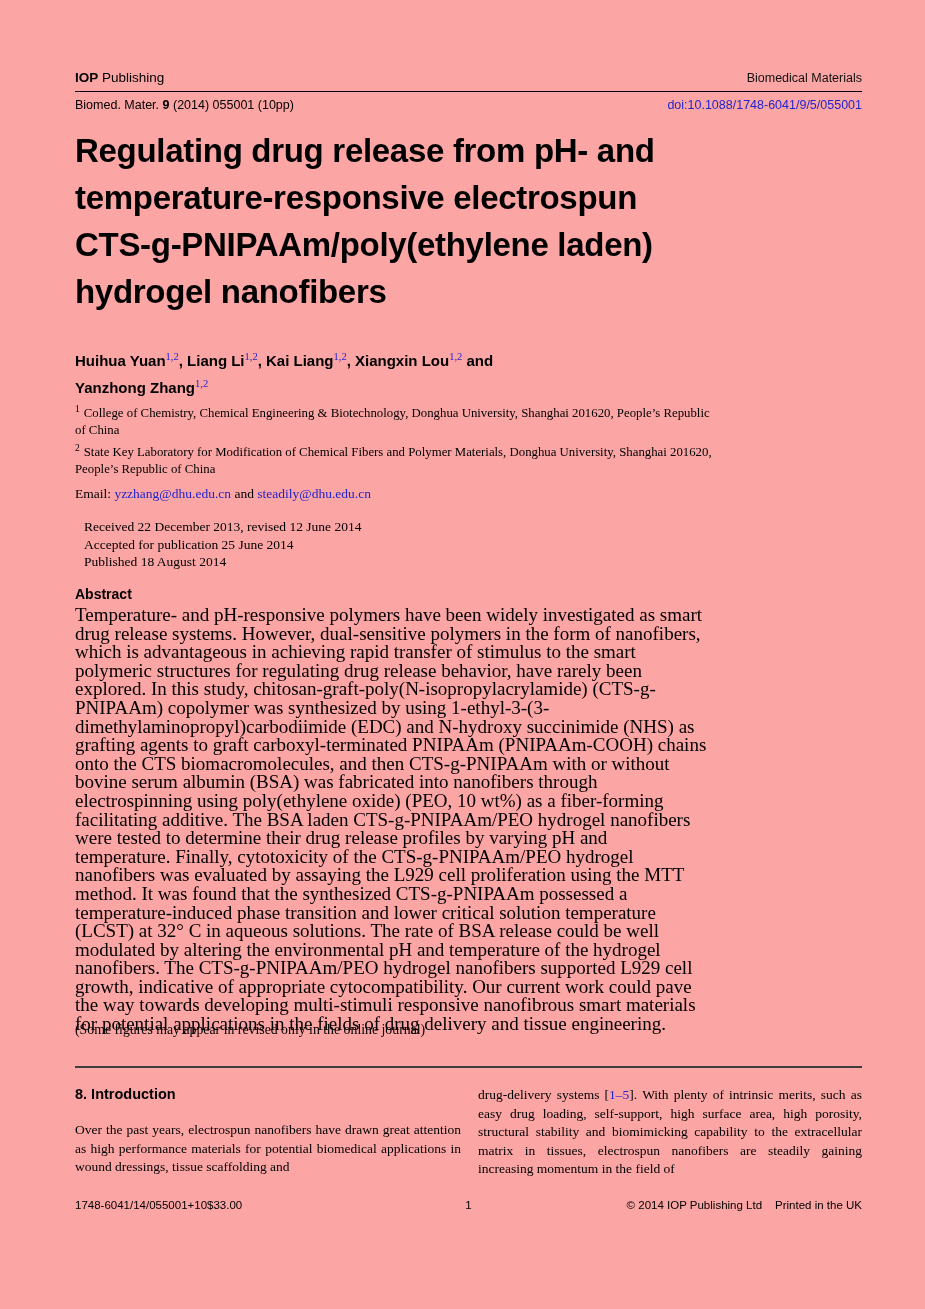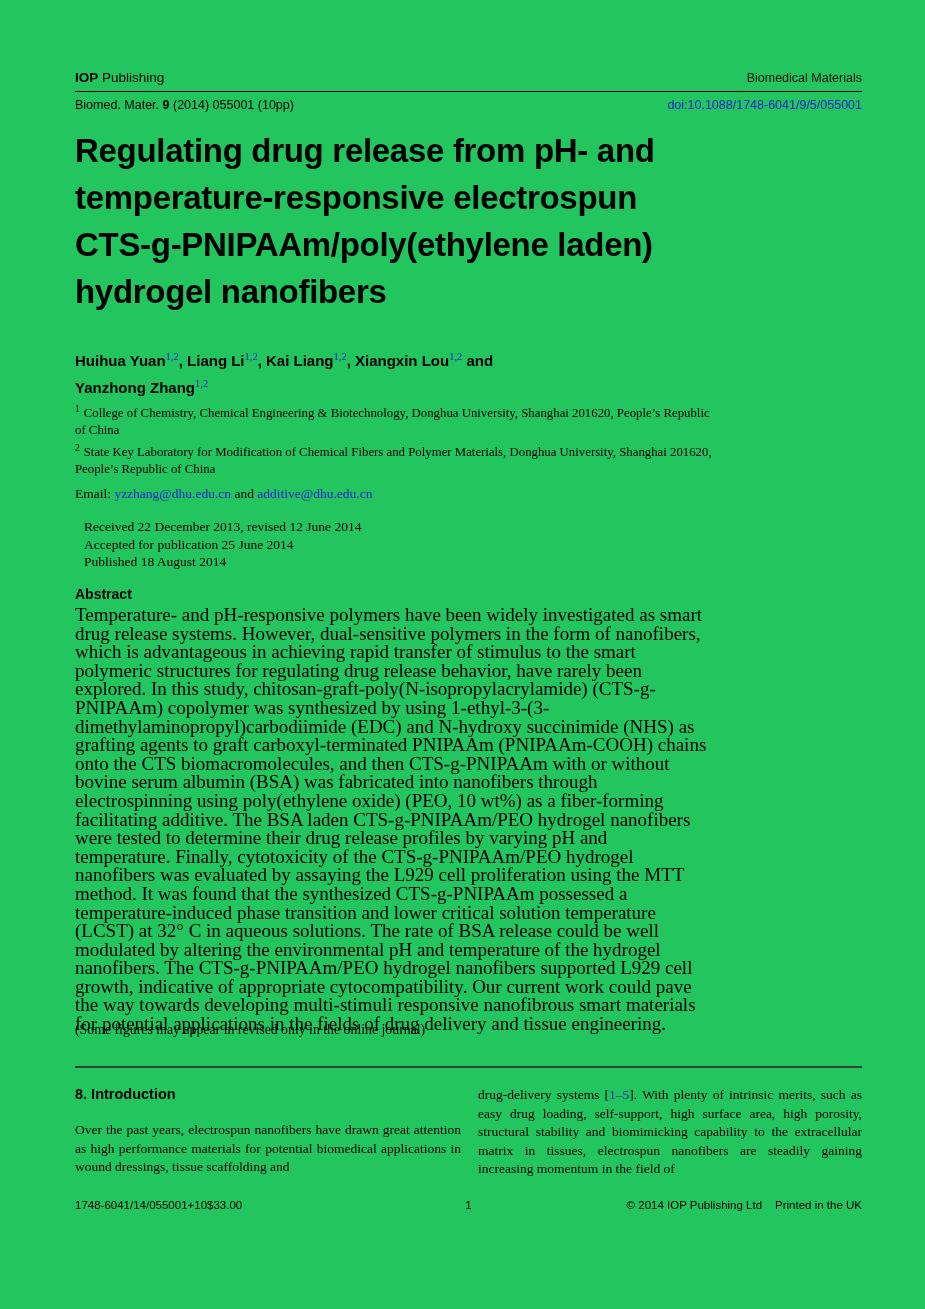--- a/index.html
+++ b/index.html
@@ -2,21 +2,21 @@
 <html lang="en" style="--link-blue: #2323cc; --rule-dark: #3d3d3d;"><head>
 <meta charset="utf-8">
 <style>
   :root { --link-blue: #2323cc; --rule-dark: #3d3d3d; }
   * { margin: 0; padding: 0; box-sizing: border-box; }
   html, body { background: #ffffff; }
   .page {
     position: relative;
     width: 925px;
     height: 1309px;
-    background: #22c55e;
+    background: #fca5a5;
     font-family: "Liberation Serif", serif;
     color: #000;
     overflow: hidden;
   }
   .b { font-weight: bold; }
   .link { color: var(--link-blue); text-decoration: none; cursor: pointer; }
 
   
   .header { position: absolute; left: 75px; right: 63px; top: 70px; }
   .hdr-row1 {
@@ -129,21 +129,21 @@
 CTS-g-PNIPAAm/poly(ethylene laden)
 hydrogel nanofibers</h1>
 
   <div class="authors" id="authors"><span>Huihua Yuan</span><sup>1,2</sup>, <span>Liang Li</span><sup>1,2</sup>, <span>Kai Liang</span><sup>1,2</sup>, <span>Xiangxin Lou</span><sup>1,2</sup> and <br><span>Yanzhong Zhang</span><sup>1,2</sup></div>
 
   <div class="affils" id="affils">
       <div class="affil"><sup>1</sup>College of Chemistry, Chemical Engineering &amp; Biotechnology, Donghua University, Shanghai 201620, People’s Republic of China</div>
       <div class="affil"><sup>2</sup>State Key Laboratory for Modification of Chemical Fibers and Polymer Materials, Donghua University, Shanghai 201620, People’s Republic of China</div>
     </div>
 
-  <div class="email" id="email">Email: <a href="#" class="link">yzzhang@dhu.edu.cn</a> and <a href="#" class="link">additive@dhu.edu.cn</a></div>
+  <div class="email" id="email">Email: <a href="#" class="link">yzzhang@dhu.edu.cn</a> and <a href="#" class="link">steadily@dhu.edu.cn</a></div>
 
   <div class="history">Received 22 December 2013, revised 12 June 2014
 Accepted for publication 25 June 2014
 Published 18 August 2014</div>
 
   <div class="abs-head">Abstract</div>
   <div class="abs-text">Temperature- and pH-responsive polymers have been widely investigated as smart drug release systems. However, dual-sensitive polymers in the form of nanofibers, which is advantageous in achieving rapid transfer of stimulus to the smart polymeric structures for regulating drug release behavior, have rarely been explored. In this study, chitosan-graft-poly(N-isopropylacrylamide) (CTS-g-PNIPAAm) copolymer was synthesized by using 1-ethyl-3-(3-dimethylaminopropyl)carbodiimide (EDC) and N-hydroxy succinimide (NHS) as grafting agents to graft carboxyl-terminated PNIPAAm (PNIPAAm-COOH) chains onto the CTS biomacromolecules, and then CTS-g-PNIPAAm with or without bovine serum albumin (BSA) was fabricated into nanofibers through electrospinning using poly(ethylene oxide) (PEO, 10 wt%) as a fiber-forming facilitating additive. The BSA laden CTS-g-PNIPAAm/PEO hydrogel nanofibers were tested to determine their drug release profiles by varying pH and temperature. Finally, cytotoxicity of the CTS-g-PNIPAAm/PEO hydrogel nanofibers was evaluated by assaying the L929 cell proliferation using the MTT method. It was found that the synthesized CTS-g-PNIPAAm possessed a temperature-induced phase transition and lower critical solution temperature (LCST) at 32° C in aqueous solutions. The rate of BSA release could be well modulated by altering the environmental pH and temperature of the hydrogel nanofibers. The CTS-g-PNIPAAm/PEO hydrogel nanofibers supported L929 cell growth, indicative of appropriate cytocompatibility. Our current work could pave the way towards developing multi-stimuli responsive nanofibrous smart materials for potential applications in the fields of drug delivery and tissue engineering.</div>
 
   <div class="fig-note">(Some figures may appear in revised only in the online journal)</div>
 

